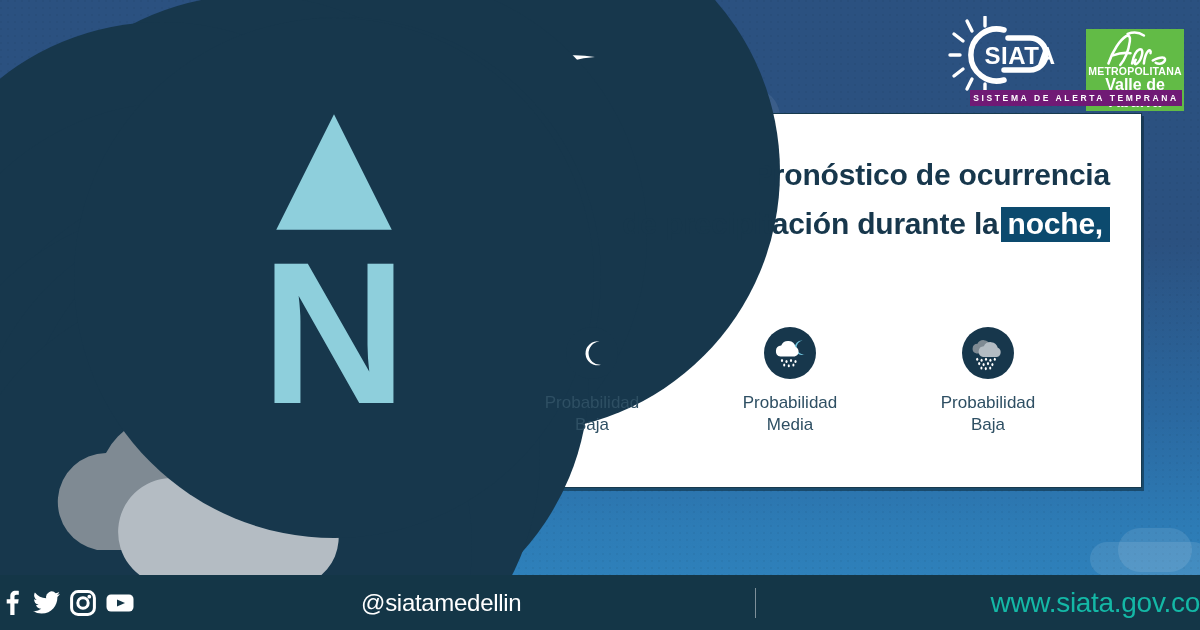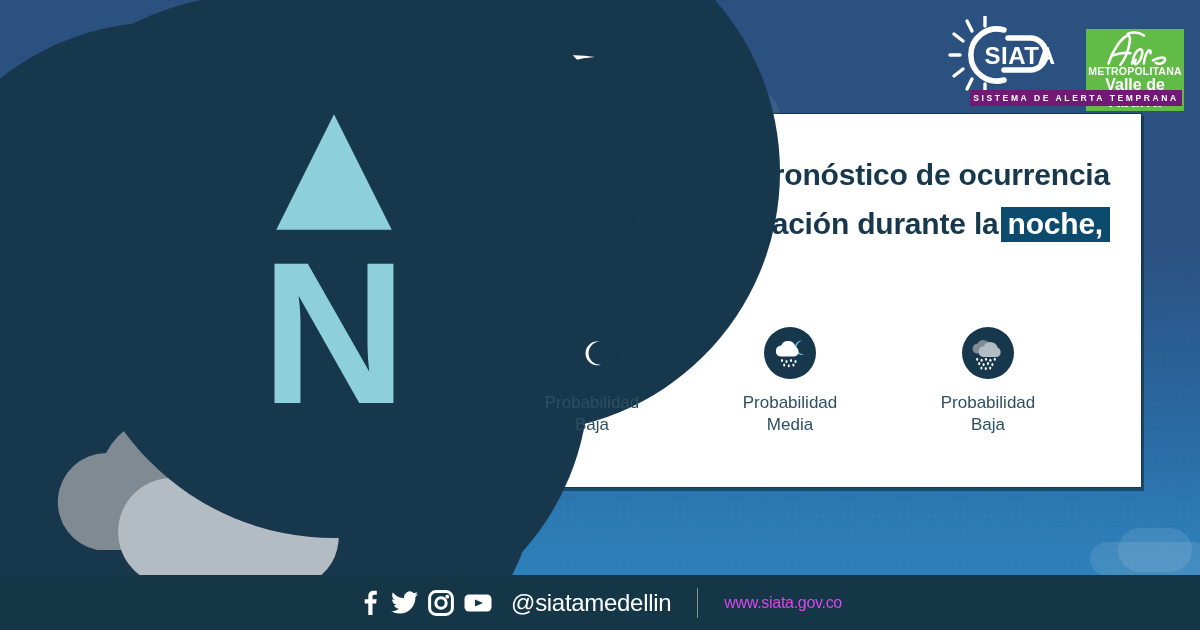--- a/index.html
+++ b/index.html
@@ -58,26 +58,26 @@
   .area-word{width:92px;height:52px;}
   .area-sub{color:#ffffff;font-weight:bold;line-height:1.05;text-align:center;margin-top:-3px;}
   .area-sub .l1{font-size:10.5px;letter-spacing:.2px;display:block;}
   .area-sub .l2{font-size:16px;display:block;}
   .tagline{position:absolute;right:18px;top:90px;width:212px;height:16px;background:#701a75;
     display:flex;align-items:center;justify-content:center;}
   .tagline span{color:#ffffff;font-size:8.5px;font-weight:bold;letter-spacing:2.6px;}
 
   
   .footer{position:absolute;left:0;bottom:0;width:1200px;height:55px;background:#143647;
-    display:flex;align-items:center;justify-content:center;gap:0;}
+    display:flex;align-items:center;justify-content:space-between;gap:0;}
   .social{display:flex;align-items:center;gap:9px;}
   .social svg{display:block;}
   .handle{color:#ffffff;font-size:24px;margin-left:18px;letter-spacing:-.3px;}
   .divider{width:1px;height:30px;background:rgba(255,255,255,.45);margin:0 26px;}
-  .site{color:#d946ef;font-size:16px;letter-spacing:-.3px;}
+  .site{color:#14b8a6;font-size:28px;letter-spacing:-.3px;}
 </style>
 </head>
 <body>
 
 <div id="stage">
 
   <div class="bg-sky">
     <div class="bg-noise"></div>
     <div class="cloud" style="left:600px;top:88px;width:180px;height:58px;"></div>
     <div class="cloud" style="left:660px;top:72px;width:96px;height:62px;"></div>

